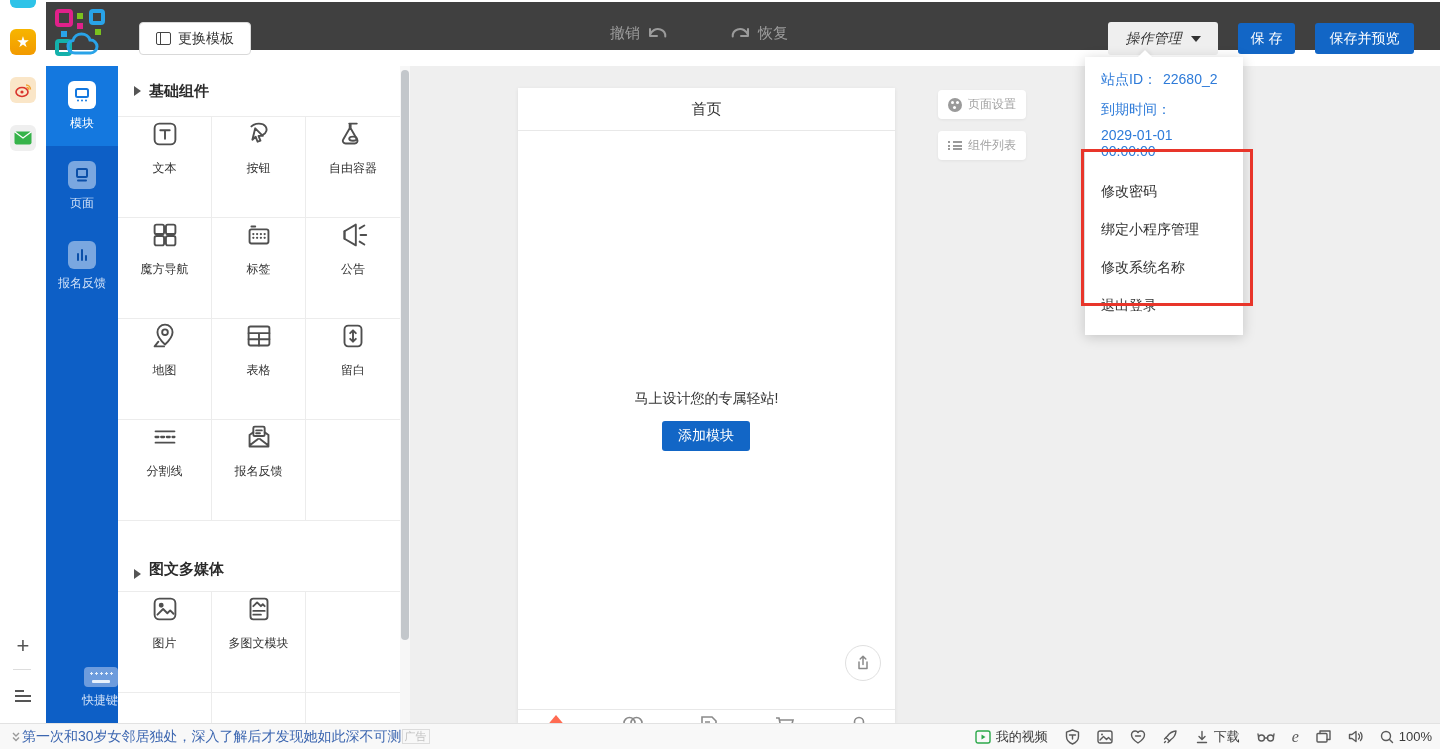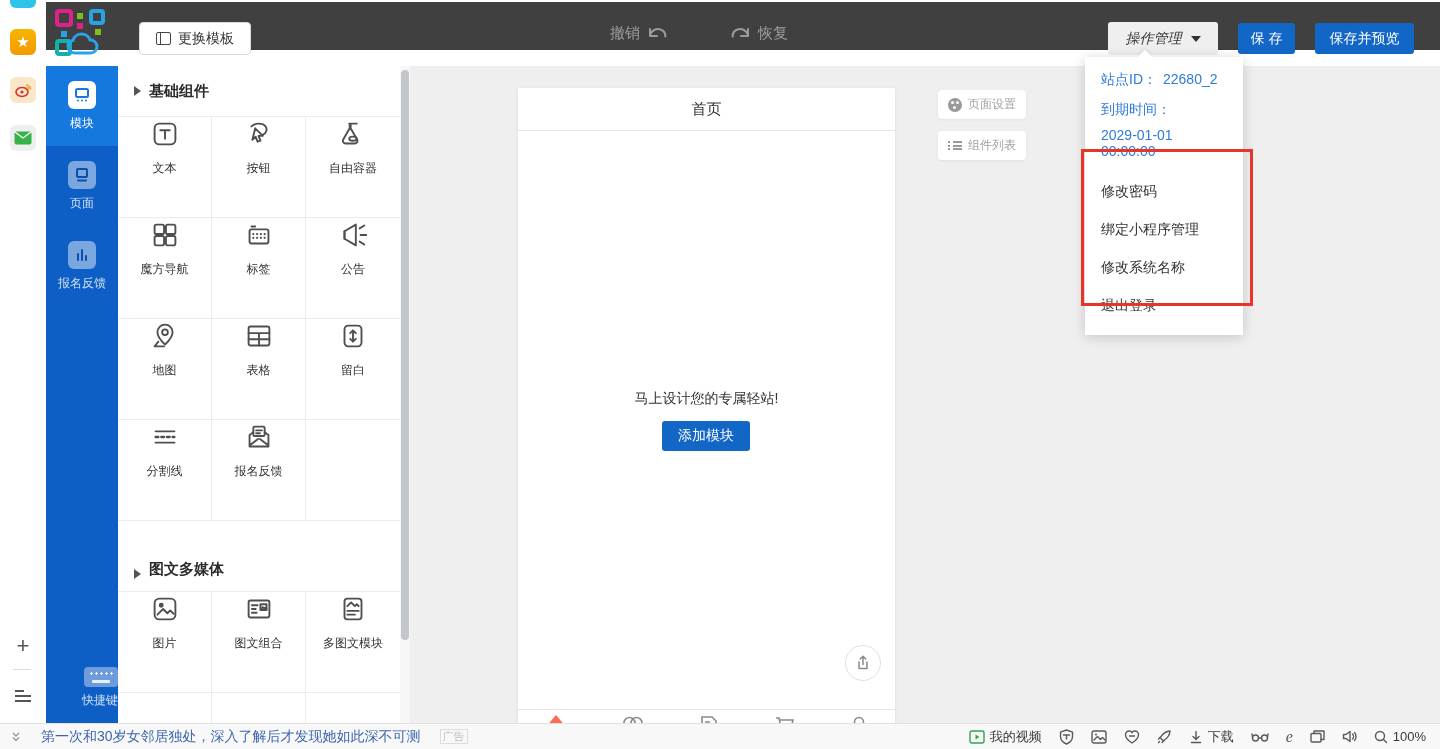--- a/index.html
+++ b/index.html
@@ -98,24 +98,24 @@
   .dd-expire-val { margin-top:8px; }
   .dd-menu { margin-top:24px; }
   .dd-item { font-size:14px; color:#333; margin-bottom:20px; cursor:pointer; }
   .dd-item:last-child { margin-bottom:0; }
 
   .red-rect { position:absolute; left:1081px; top:149px; width:172px; height:157px; border:3px solid #e8352a; z-index:5; pointer-events:none; }
 
   
   .taskbar { position:absolute; left:0; bottom:0; width:1440px; height:26px; background:#f8f8f8; border-top:1px solid #e2e2e2;
     display:flex; align-items:center; z-index:6; font-size:13px; }
-  .tb-left { display:flex; align-items:center; gap:19px; padding-left:10px; flex:1; min-width:0; }
+  .tb-left { display:flex; align-items:center; gap:0; padding-left:10px; flex:1; min-width:0; }
   .tb-news { color:#3c66b0; font-size:14px; white-space:nowrap; cursor:pointer; }
   .ad-badge { font-size:11px; color:#c3c3c3; border:1px solid #dcdcdc; padding:0 2px; line-height:13px; }
-  .tb-right { display:flex; align-items:center; gap:17px; padding-right:14px; color:#3a3a3a; }
+  .tb-right { display:flex; align-items:center; gap:17px; padding-right:8px; color:#3a3a3a; }
   .tb-right svg { stroke:#5a5a5a; fill:none; stroke-width:1.4; stroke-linecap:round; stroke-linejoin:round; }
   .tb-item { display:flex; align-items:center; gap:5px; cursor:pointer; white-space:nowrap; }
   .ie-e { font-family:"Liberation Serif",serif; font-style:italic; font-size:16px; color:#5a5a5a; line-height:1; }
 </style>
 </head>
 <body>
 
 <div id="app">
 
   <div class="left-rail">
@@ -319,29 +319,20 @@
       <div class="cell">
         <svg width="34" height="34" viewBox="0 0 36 36">
             <rect x="7" y="7" width="22" height="22" rx="5"></rect>
             <circle cx="14" cy="14" r="1.6" fill="#4f4f4f"></circle>
             <path d="M10 24l6-6 4.5 4.5 3-3 3.5 3.5"></path>
           </svg>
         <span class="clbl">图片</span>
       </div>
       <div class="cell">
         <svg width="34" height="34" viewBox="0 0 36 36">
-            <rect x="7" y="9" width="22" height="18" rx="2"></rect>
-            <path d="M10.5 14h6M10.5 18h4M10.5 22h5"></path>
-            <rect x="19.5" y="13" width="6.5" height="6"></rect>
-            <path d="M20 18l2-2 1.5 1.5 1-1 1.5 1.5"></path>
-          </svg>
-        <span class="clbl">图文组合</span>
-      </div>
-      <div class="cell">
-        <svg width="34" height="34" viewBox="0 0 36 36">
             <rect x="9" y="7" width="18" height="22" rx="3"></rect>
             <path d="M12 15l4-4 4 4 2-2 2 2"></path>
             <path d="M12 20h12M12 24h8"></path>
           </svg>
         <span class="clbl">多图文模块</span>
       </div>
       <div class="cell">
         
       </div>
       <div class="cell">

